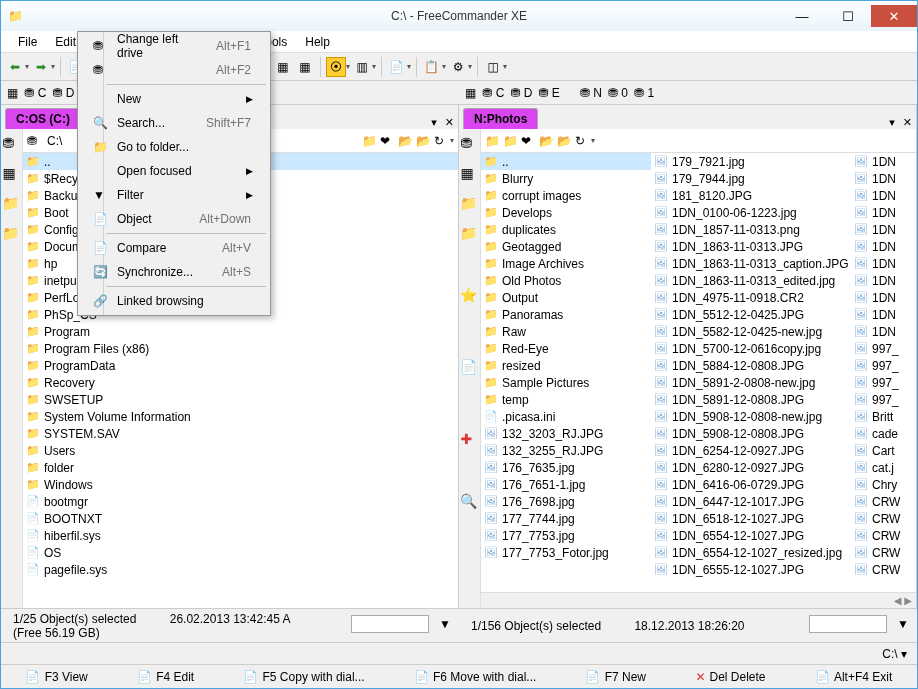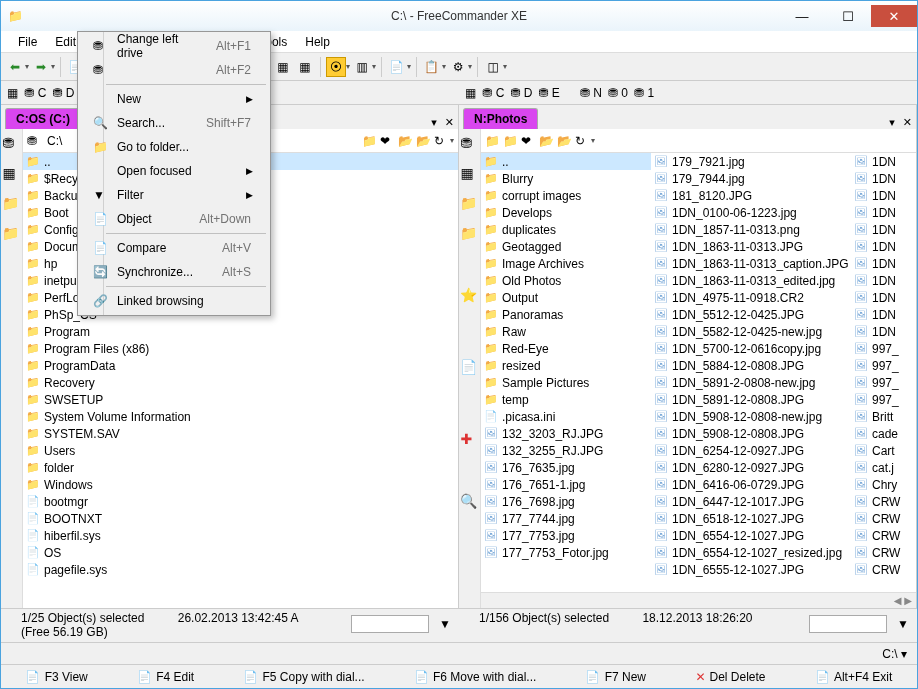--- a/index.html
+++ b/index.html
@@ -29,21 +29,21 @@
 .pathbar { height:24px; background:#fff; border-bottom:1px solid #ddd; display:flex; align-items:center; padding:0 4px; gap:2px; }
 .pathbar .path { flex:1; padding-left:2px; }
 .pathbar .pic { width:16px; font-size:12px; }
 .filelist { flex:1; overflow:hidden; background:#fff; min-height:0; }
 .fileitem { height:17px; display:flex; align-items:center; padding-left:2px; white-space:nowrap; overflow:hidden; }
 .fileitem.sel { background:#cce8ff; }
 .fileitem .fic { width:16px; text-align:center; font-size:11px; margin-right:3px; }
 .folder-ic { color:#f0c040; }
 .file-ic { color:#6a9fd4; }
 .status { height:34px; border-top:1px solid #ccc; background:#f0f0f0; display:flex; }
-.status .half { flex:1; padding:2px 20px; display:flex; flex-direction:column; position:relative; }
+.status .half { flex:1; padding:2px 12px; display:flex; flex-direction:column; justify-content:center; position:relative; }
 .status .drop { position:absolute; right:30px; top:6px; width:78px; height:18px; border:1px solid #aaa; background:#fff; }
 .addrline { height:22px; background:#f0f0f0; border-top:1px solid #ccc; display:flex; align-items:center; justify-content:flex-end; padding-right:10px; }
 .fnbar { height:24px; background:#f0f0f0; border-top:1px solid #ccc; display:flex; align-items:center; justify-content:space-around; }
 .fnbar span { display:flex; align-items:center; gap:4px; }
 .dropdown { position:absolute; top:0; left:76px; width:194px; background:#f0f0f0; border:1px solid #979797; box-shadow:3px 3px 6px rgba(0,0,0,.25); z-index:100; padding:2px; }
 .dropdown .dditem { height:24px; display:flex; align-items:center; padding-left:28px; position:relative; }
 .dropdown .ddicon { position:absolute; left:4px; width:18px; text-align:center; font-size:12px; }
 .dropdown .ddshort { margin-left:auto; margin-right:8px; color:#737373; }
 .dropdown .ddsep { height:1px; background:#c0c0c0; margin:2px 2px 2px 26px; }
 .dropdown .ddarrow { margin-left:auto; margin-right:6px; font-size:9px; }

